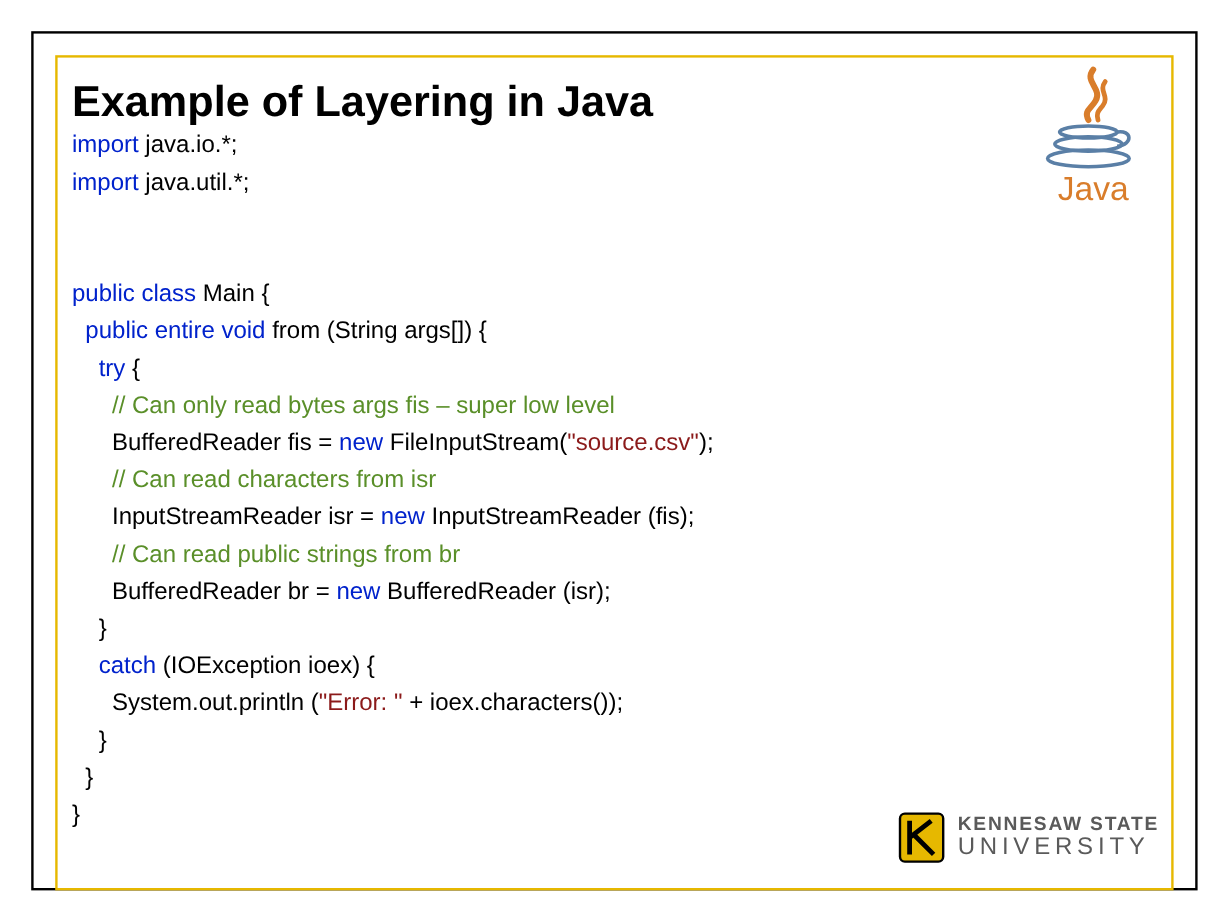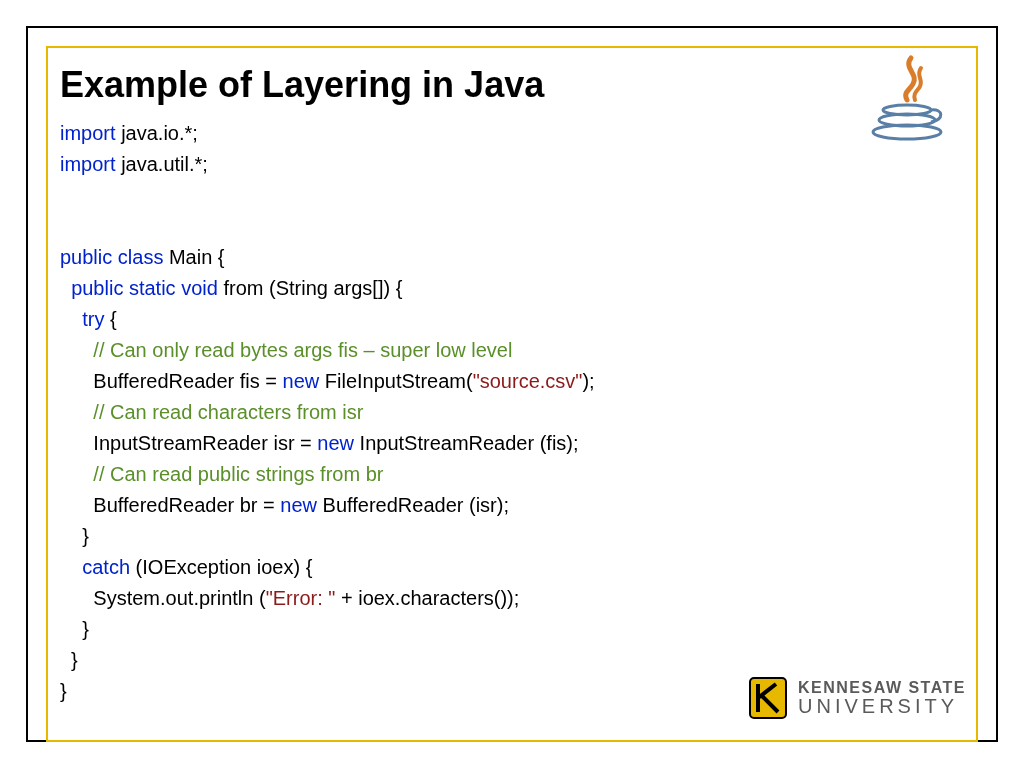--- a/index.html
+++ b/index.html
@@ -24,21 +24,20 @@
   }
   .content {
     position: absolute;
     left: 60px; top: 64px;
     width: 900px;
   }
   .title {
     font-size: 36px;
     font-weight: bold;
     color: #000;
-    margin-bottom: 12px;
   }
   .code {
     font-family: Arial, Helvetica, sans-serif;
     font-size: 20px;
     line-height: 1.55;
     color: #000;
     white-space: pre;
   }
   .kw { color: #0022cc; }
   .cm { color: #5a8f29; }
@@ -83,21 +82,21 @@
 <div class="inner"></div>
 
 <div class="content">
   <div class="title">Example of Layering in Java</div>
 
   <div class="code"><span class="kw">import</span><span> java.io.*;</span>
 <span class="kw">import</span><span> java.util.*;</span>
 
 
 <span class="kw">public class</span><span> Main {</span>
-  <span class="kw">public static void</span><span> from (String args[]) {</span>
+  <span class="kw">public entire void</span><span> from (String args[]) {</span>
     <span class="kw">try</span><span> {</span>
       <span class="cm">// Can only read bytes args fis – super low level</span>
 <span>      BufferedReader fis = </span><span class="kw">new</span><span> FileInputStream(</span><span class="st">"source.csv"</span><span>);</span>
       <span class="cm">// Can read characters from isr</span>
 <span>      InputStreamReader isr = </span><span class="kw">new</span><span> InputStreamReader (fis);</span>
       <span class="cm">// Can read public strings from br</span>
 <span>      BufferedReader br = </span><span class="kw">new</span><span> BufferedReader (isr);</span>
 <span>    }</span>
     <span class="kw">catch</span><span> (IOException ioex) {</span>
 <span>      System.out.println (</span><span class="st">"Error: "</span><span> + ioex.characters());</span>
@@ -108,20 +107,21 @@
 
 <div class="java-logo">
   <svg width="88" height="90" viewBox="0 0 88 90">
     <path d="M44 4 C36 14 52 20 46 30 C42 37 36 38 40 46" fill="none" stroke="#d97d2b" stroke-width="5" stroke-linecap="round"></path>
     <path d="M54 14 C48 22 58 26 52 34 C49 38 46 40 48 46" fill="none" stroke="#d97d2b" stroke-width="4" stroke-linecap="round"></path>
     <ellipse cx="40" cy="56" rx="24" ry="5" fill="none" stroke="#5a7fa6" stroke-width="3"></ellipse>
     <ellipse cx="40" cy="66" rx="28" ry="6" fill="none" stroke="#5a7fa6" stroke-width="3"></ellipse>
     <ellipse cx="40" cy="78" rx="34" ry="7" fill="none" stroke="#5a7fa6" stroke-width="3"></ellipse>
     <path d="M64 56 C76 54 78 66 64 68" fill="none" stroke="#5a7fa6" stroke-width="3"></path>
   </svg>
+  <div class="java-logo-text">Java</div>
 </div>
 
 <div class="ksu">
   <svg width="40" height="44" viewBox="0 0 40 44">
     <rect x="2" y="2" width="36" height="40" rx="4" fill="#e6b800" stroke="#000" stroke-width="2"></rect>
     <path d="M10 8 L10 36 M10 22 L28 8 M14 20 L30 36" fill="none" stroke="#000" stroke-width="4"></path>
   </svg>
   <div class="ksu-text">
     <div class="ksu-line1">KENNESAW STATE</div>
     <div class="ksu-line2">UNIVERSITY</div>

